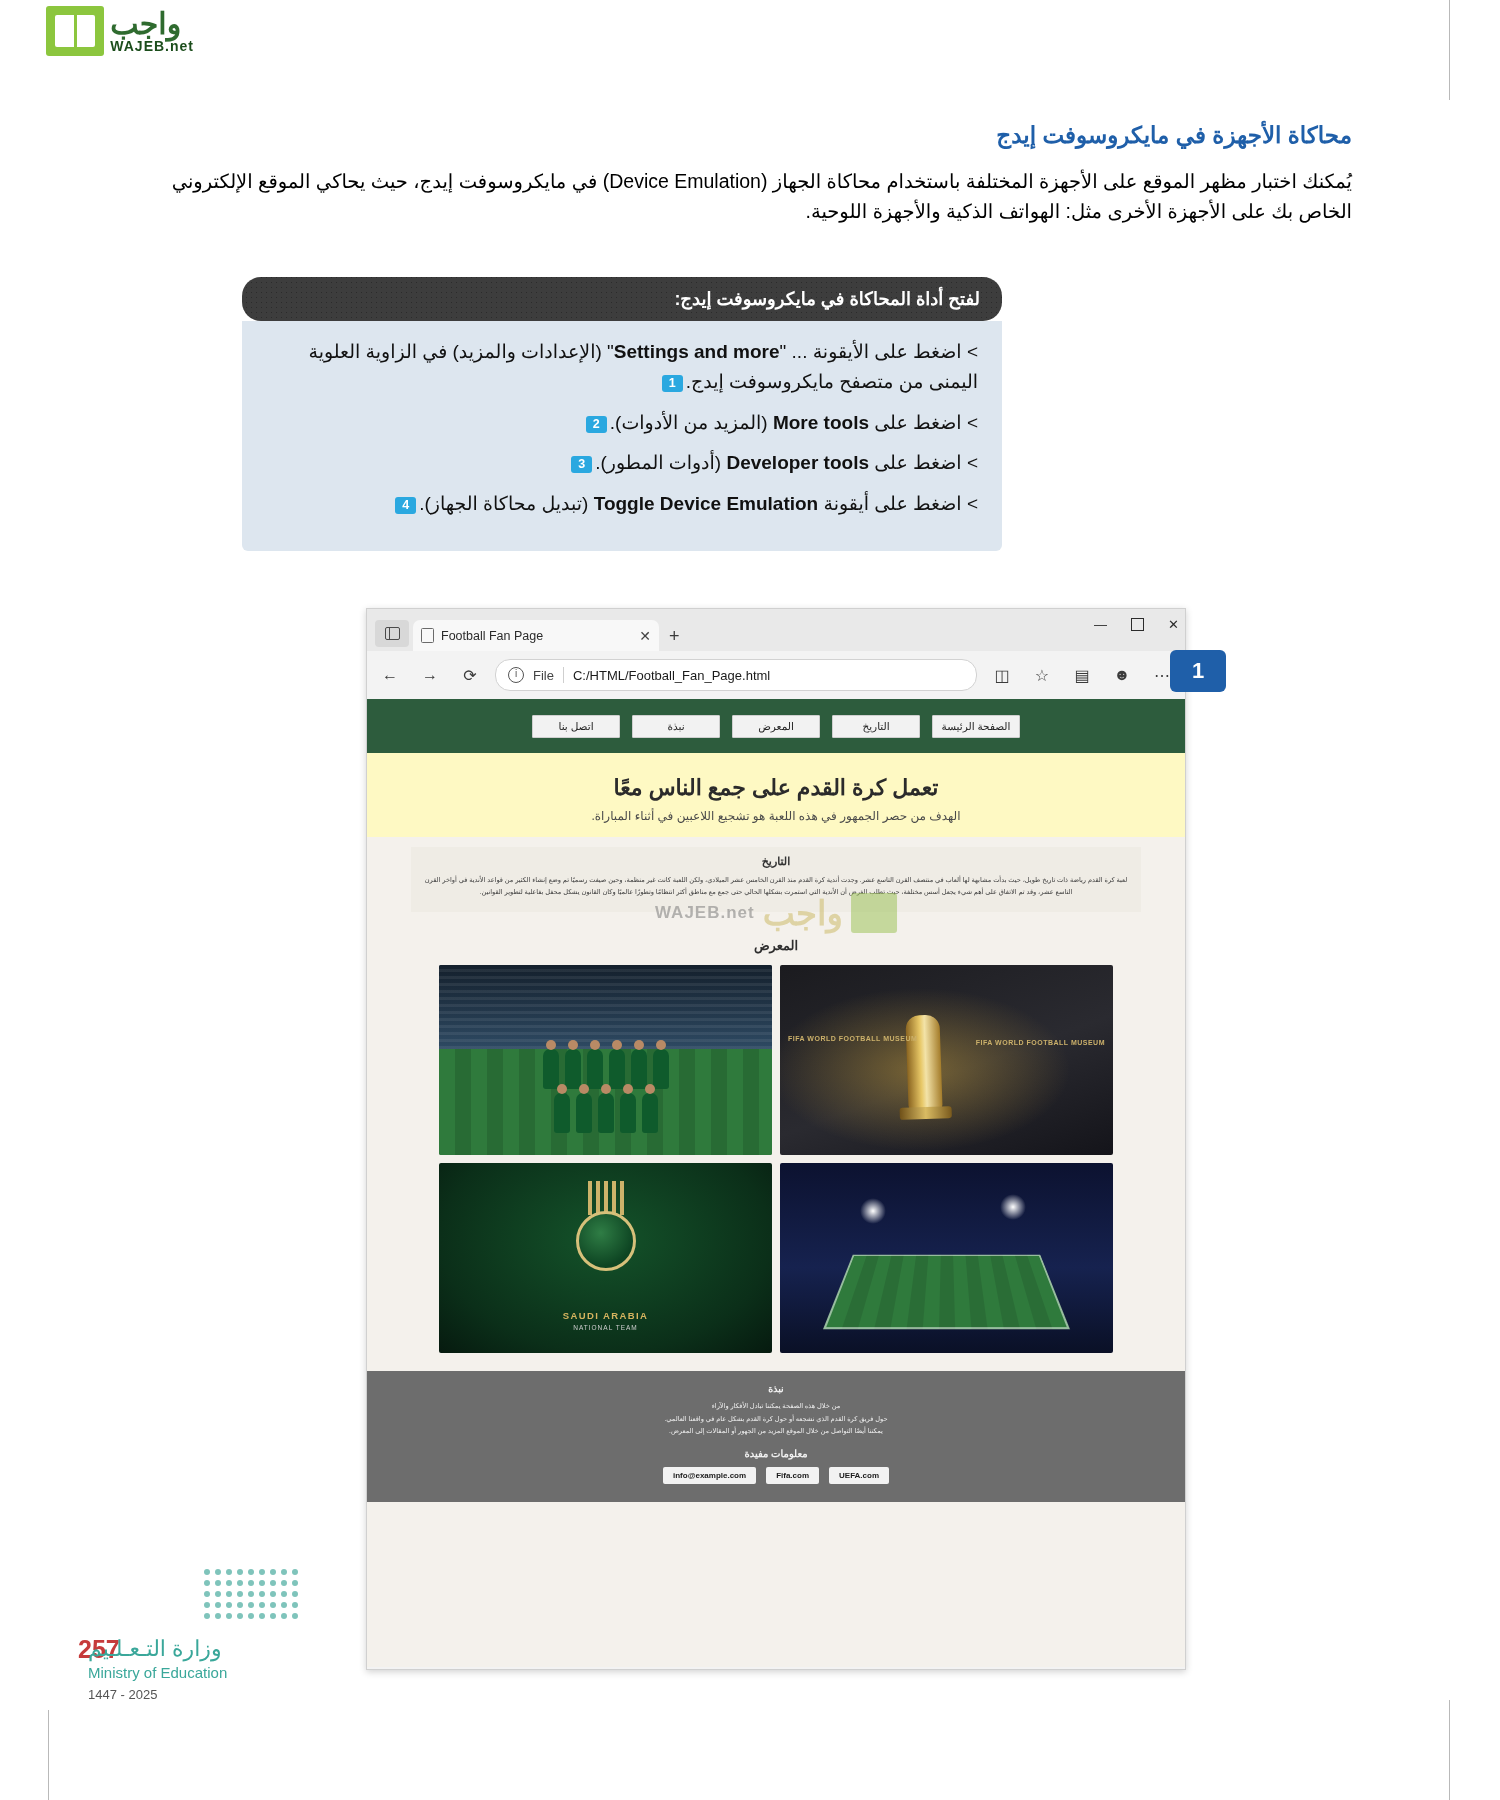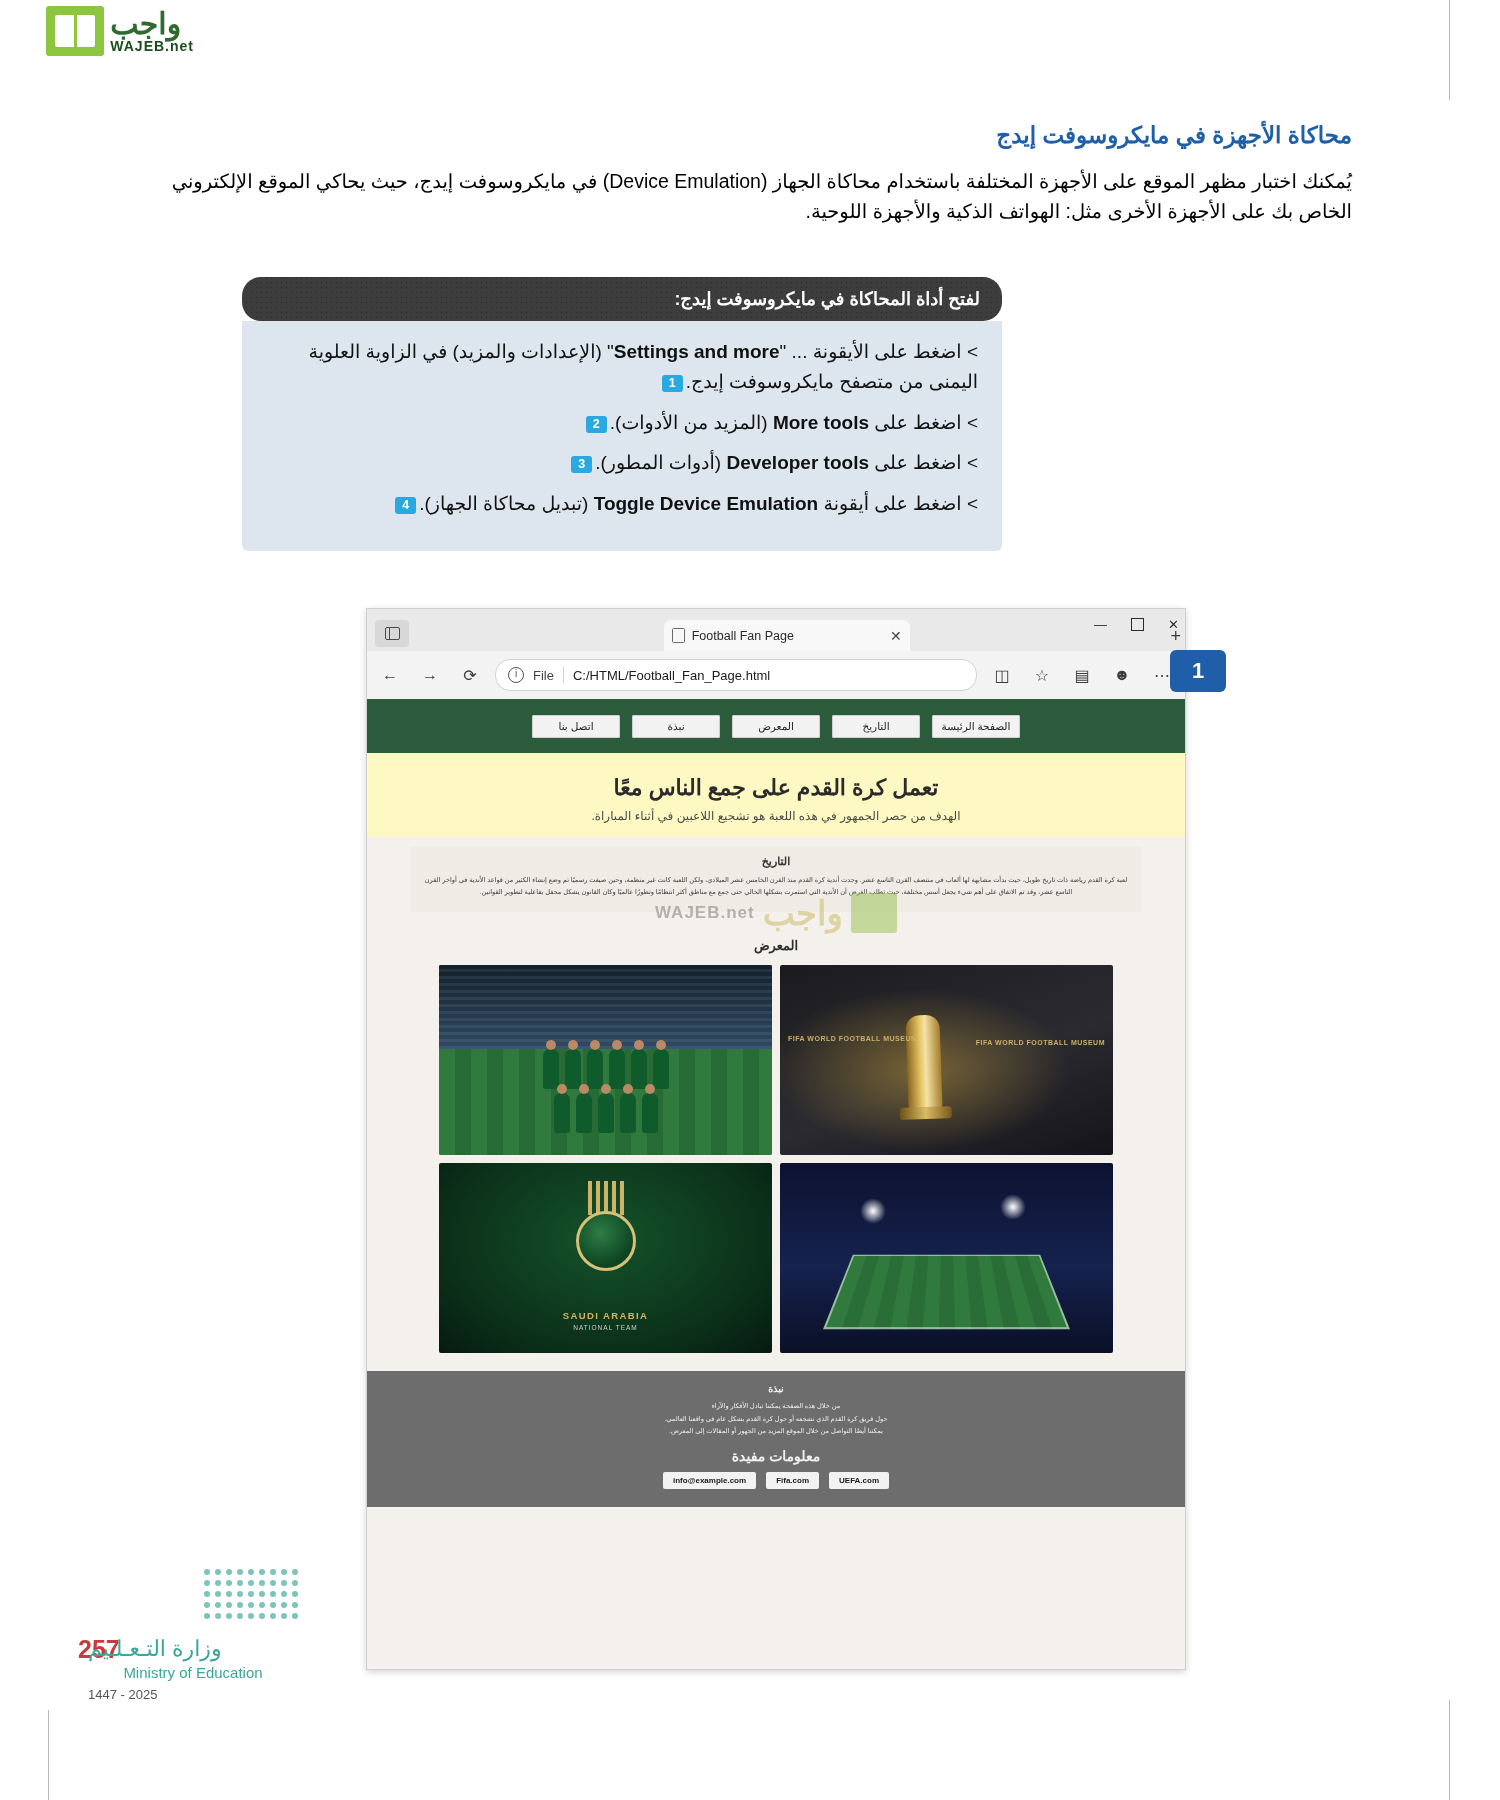--- a/index.html
+++ b/index.html
@@ -185,21 +185,20 @@
     overflow: hidden;
     direction: ltr;
   }
   .tabstrip {
     height: 42px;
     background: #e9e9e9;
     display: flex;
     align-items: flex-end;
     padding: 0 4px;
     position: relative;
-    justify-content: space-between;
   }
   .tab-split-btn {
     width: 34px;
     height: 27px;
     margin: 0 4px 4px 4px;
     border-radius: 4px;
     background: #d8d8d8;
     display: flex;
     align-items: center;
     justify-content: center;
@@ -480,21 +479,21 @@
   .footer {
     background: #6d6d6d;
     margin-top: 18px;
     padding: 12px 0 18px 0;
     direction: rtl;
     text-align: center;
     color: #f0f0f0;
   }
   .footer .f-title { font-size: 9.5px; font-weight: bold; margin-bottom: 6px; }
   .footer .f-text { font-size: 6.6px; line-height: 1.9; }
-  .footer .f-sub { font-size: 14px; font-weight: bold; margin: 10px 0 8px 0; text-align: center; }
+  .footer .f-sub { font-size: 10px; font-weight: bold; margin: 10px 0 8px 0; text-align: center; }
   .footer .links { display:flex; justify-content:center; gap: 10px; }
   .footer .lnk {
     background:#f2f2f2; color:#1b1b1b; font-size:8px;
     padding:4px 10px; border-radius:2px; font-weight:bold;
     direction: ltr;
   }
 
   
   .callout-num {
     position: absolute;
@@ -530,21 +529,20 @@
   .ministry .ar {
     font-size: 22px;
     color: #3aa79a;
     letter-spacing: 1px;
     direction: rtl;
   }
   .ministry .en {
     font-size: 15px;
     color: #3aa79a;
     margin-top: 2px;
-    text-align: center;
   }
   .ministry .yr {
     font-size: 13px;
     color: #555;
     margin-top: 6px;
   }
   .page-num {
     position: absolute;
     left: 78px;
     bottom: 136px;

